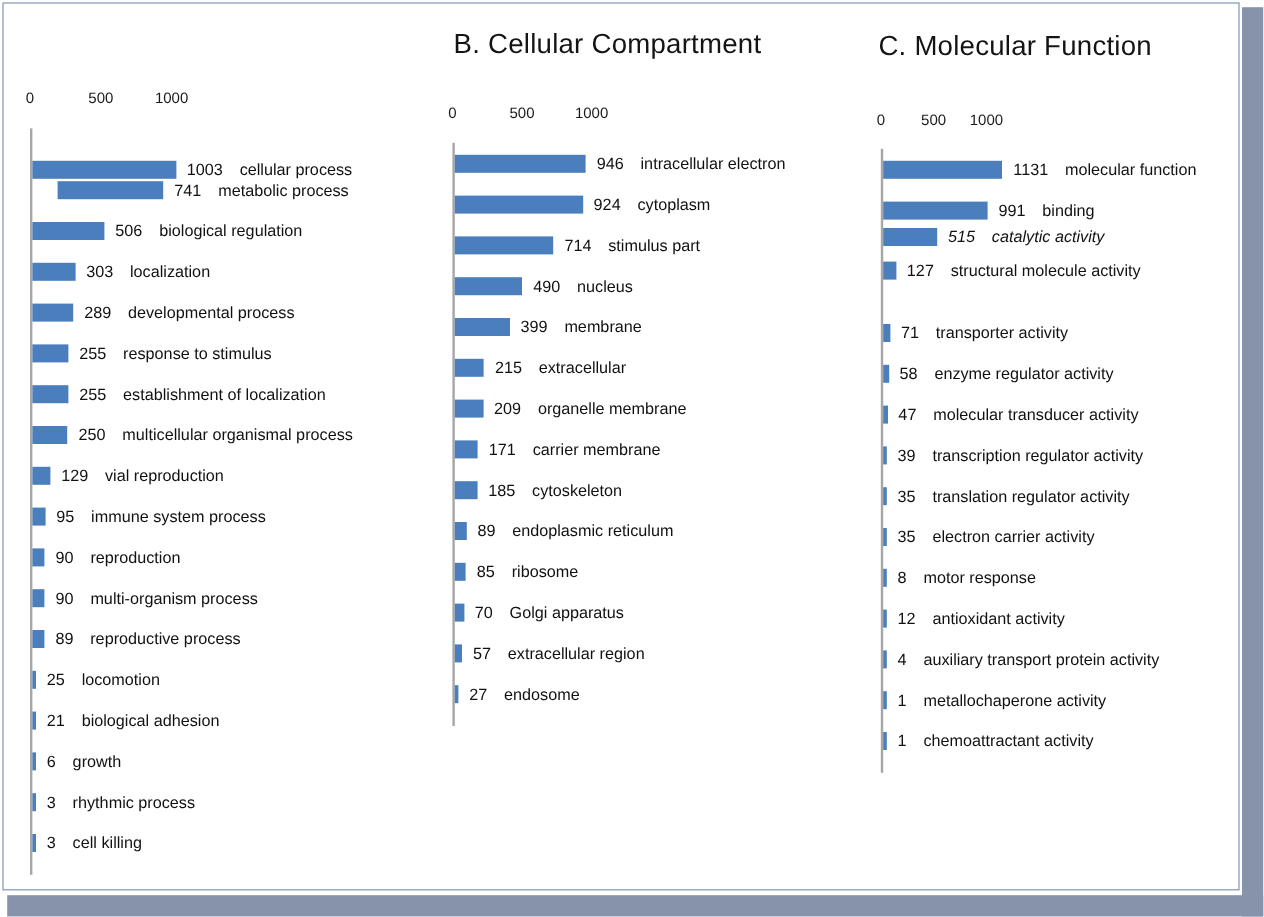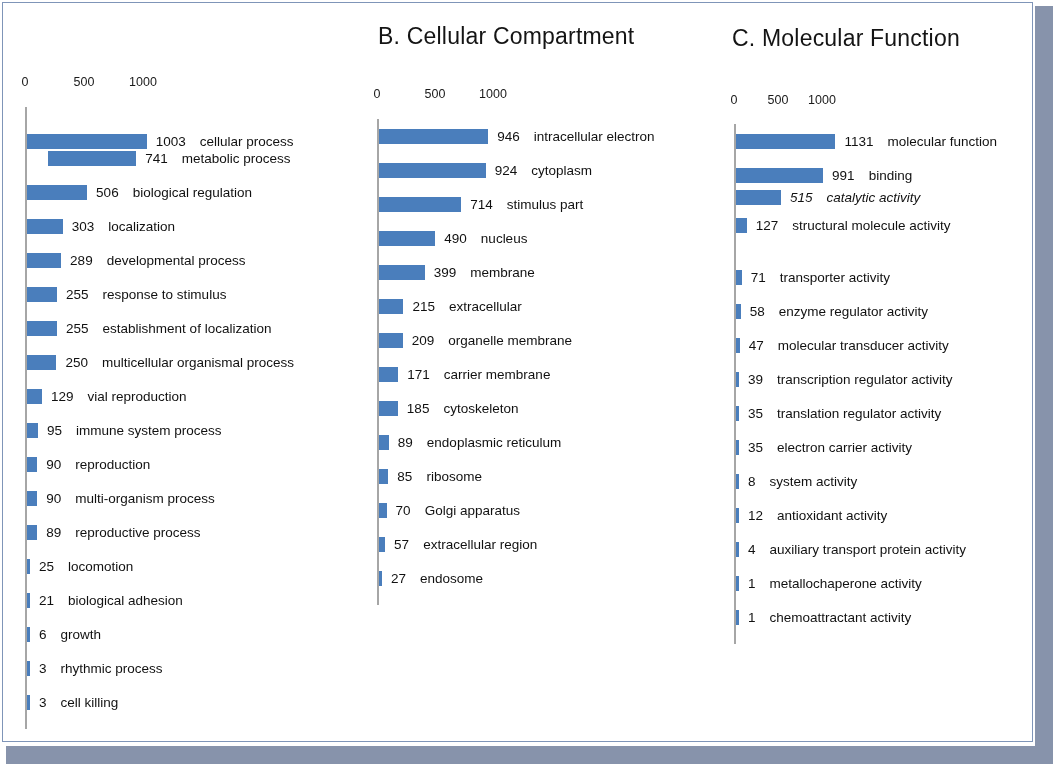--- a/index.html
+++ b/index.html
@@ -378,21 +378,21 @@
               <span class="bar-label">translation regulator activity</span>
             </div>
             <div class="row" style="top: 306px;">
               <div class="bar" style="width: 3.5px; background: rgb(74, 126, 188);"></div>
               <span class="bar-value">35</span>
               <span class="bar-label">electron carrier activity</span>
             </div>
             <div class="row" style="top: 340px;">
               <div class="bar" style="width: 3.5px; background: rgb(74, 126, 188);"></div>
               <span class="bar-value">8</span>
-              <span class="bar-label">system activity</span>
+              <span class="bar-label">motor response</span>
             </div>
             <div class="row" style="top: 374px;">
               <div class="bar" style="width: 3.5px; background: rgb(74, 126, 188);"></div>
               <span class="bar-value">12</span>
               <span class="bar-label">antioxidant activity</span>
             </div>
             <div class="row" style="top: 408px;">
               <div class="bar" style="width: 3.5px; background: rgb(74, 126, 188);"></div>
               <span class="bar-value">4</span>
               <span class="bar-label">auxiliary transport protein activity</span>

